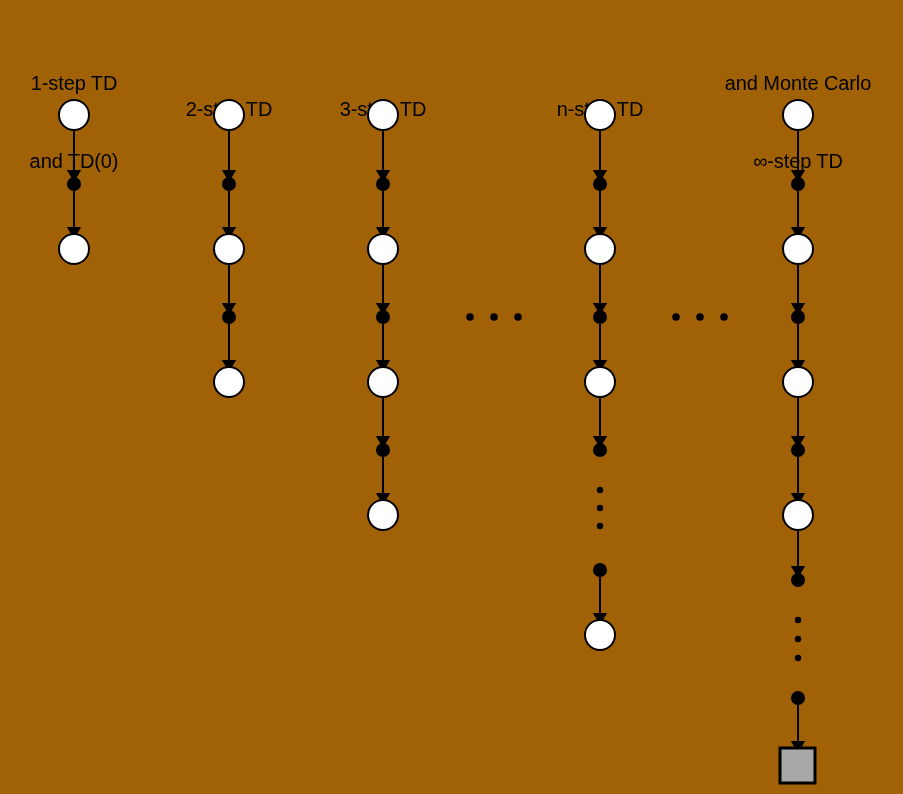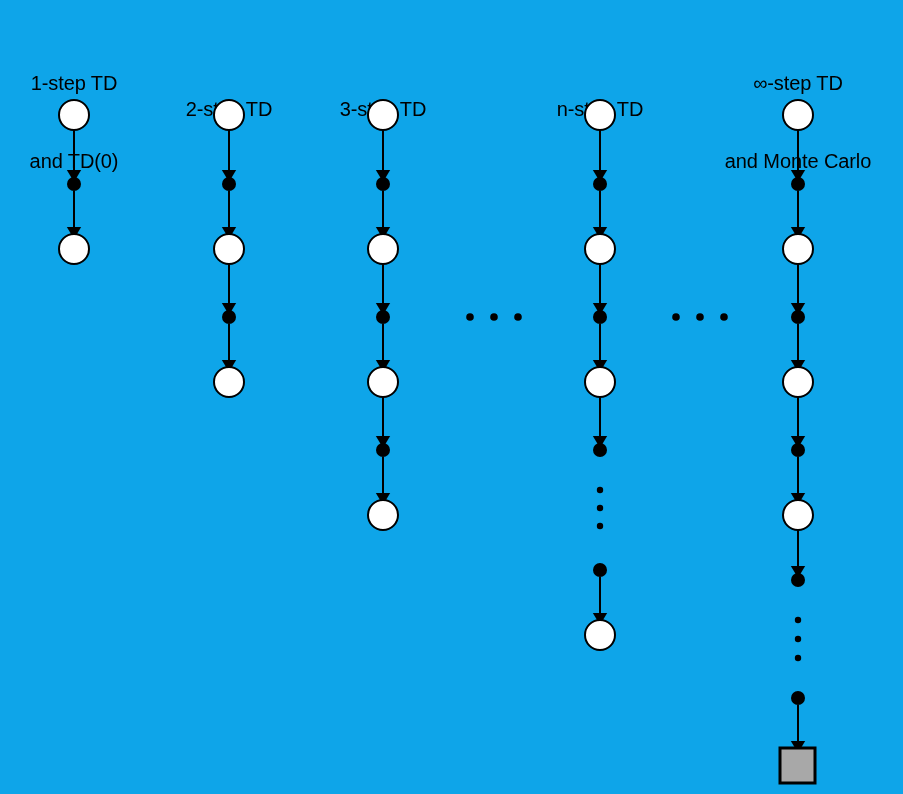--- a/index.html
+++ b/index.html
@@ -9,21 +9,21 @@
     background: #ffffff;
   }
   body {
     font-family: "Liberation Sans", sans-serif;
     color: #000000;
   }
   #figure {
     position: relative;
     width: 903px;
     height: 794px;
-    background: #0ea5e9;
+    background: #a16207;
     overflow: hidden;
   }
   #figure svg {
     position: absolute;
     left: 0;
     top: 0;
     width: 903px;
     height: 794px;
   }
   .col-label {
@@ -53,22 +53,22 @@
 
   <div class="col-label" style="left:313px; top:44px; width:140px;">
     <div>3-step TD</div>
   </div>
 
   <div class="col-label" style="left:530px; top:44px; width:140px;">
     <div>n-step TD</div>
   </div>
 
   <div class="col-label" style="left:693px; top:18px; width:210px;">
+    <div>and Monte Carlo</div>
     <div>∞-step TD</div>
-    <div>and Monte Carlo</div>
   </div>
 
   <svg id="diagram-svg" viewBox="0 0 903 794">
     <defs>
       <marker id="arrowhead" markerWidth="7" markerHeight="8" refX="1.2" refY="4" orient="auto" markerUnits="strokeWidth">
         <path d="M0,0.3 L6.2,4 L0,7.7 z" fill="#000000"></path>
       </marker>
     </defs>
     <g id="diagram-content">
         <g>

